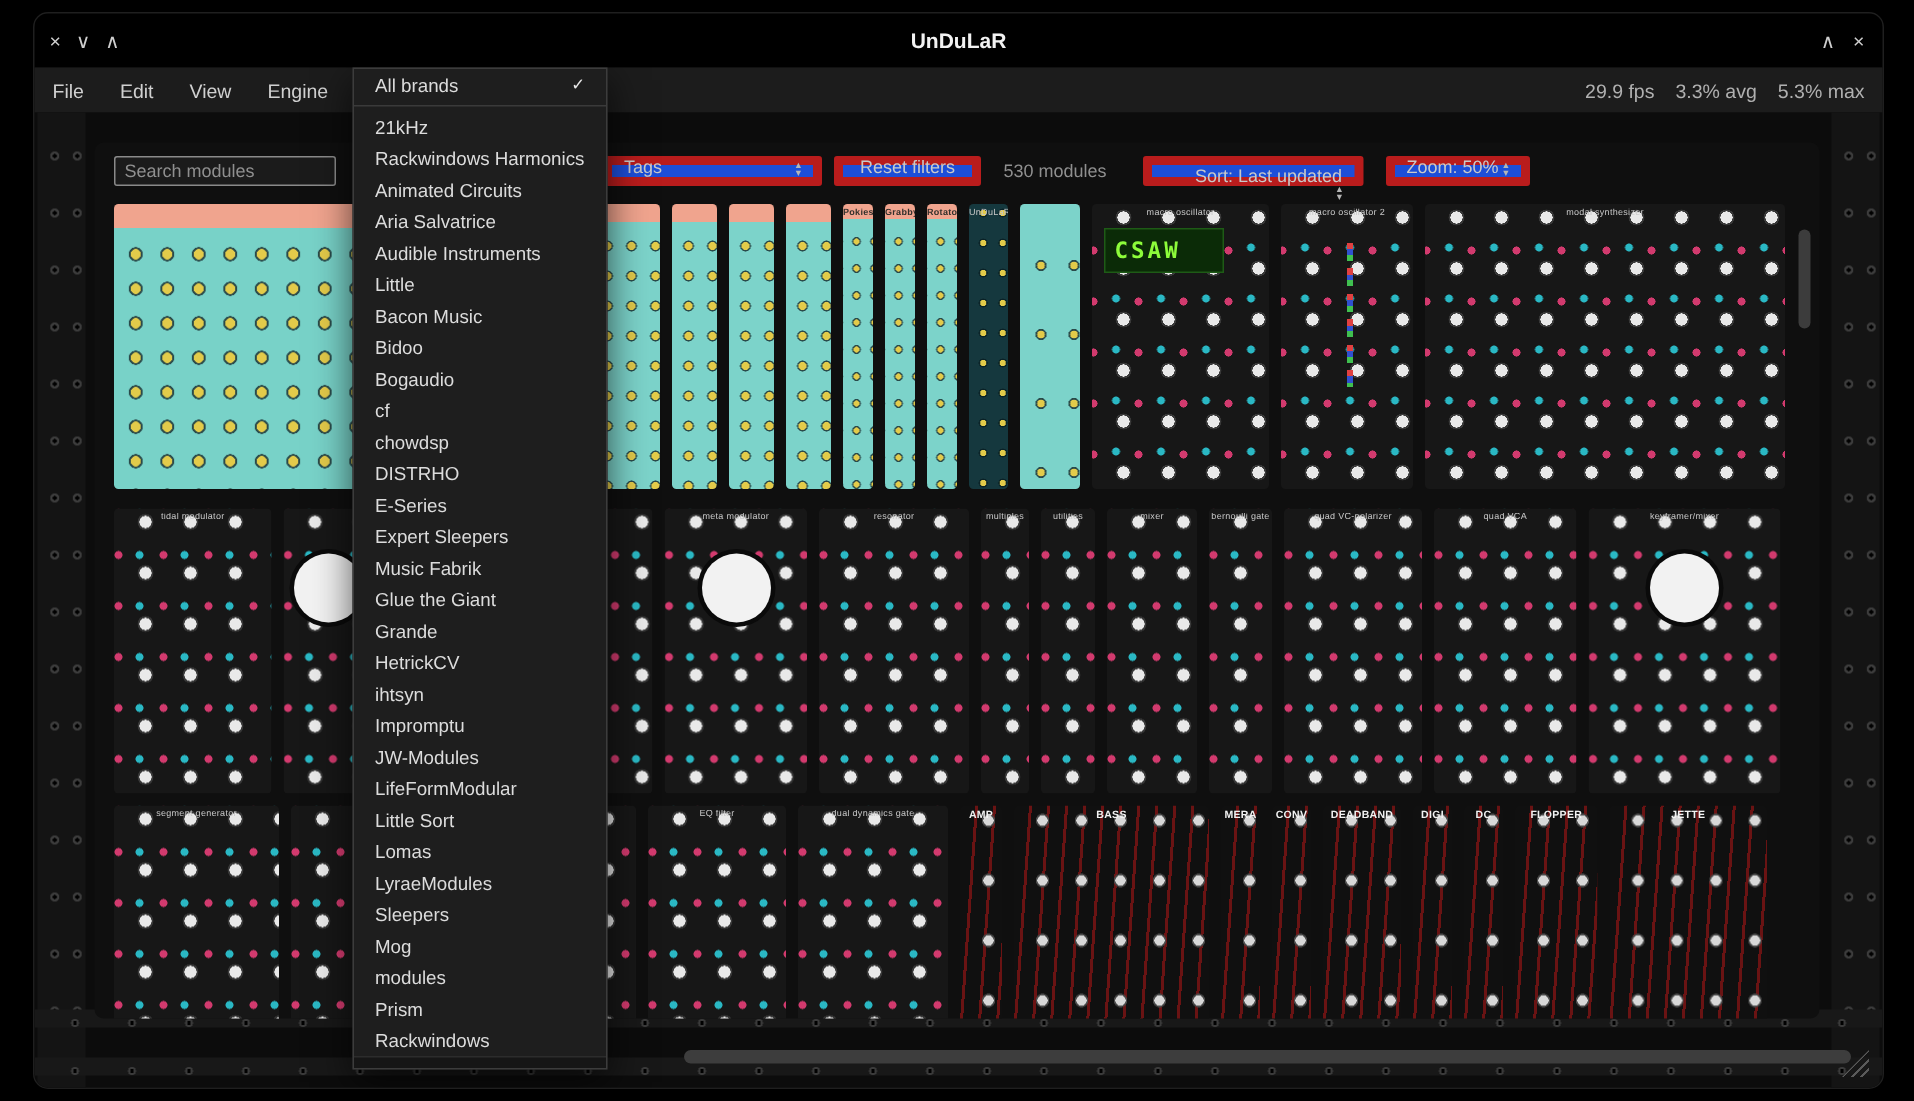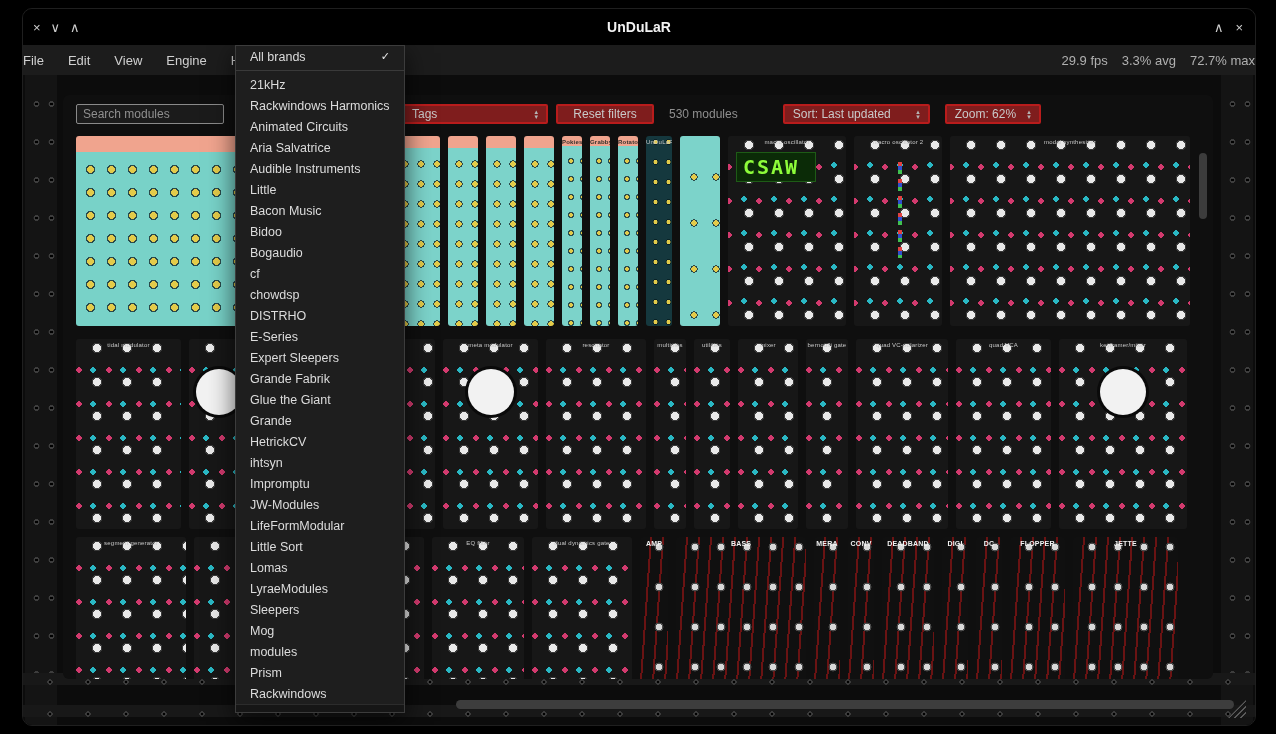--- a/index.html
+++ b/index.html
@@ -8,39 +8,39 @@
   .window{position:absolute;left:22px;top:8px;width:1232px;height:716px;background:#0d0d0d;border:1px solid #1f1f1f;border-radius:10px;overflow:hidden;}
 
   
   .titlebar{position:absolute;left:0;top:0;right:0;height:36px;background:#000;}
   .titlebar .title{position:absolute;left:0;right:0;top:0;height:36px;line-height:36px;text-align:center;color:#f2f2f2;font-size:14px;font-weight:bold;}
   .tb-icons-left{position:absolute;left:10px;top:0;height:36px;display:flex;align-items:center;gap:10px;}
   .tb-icons-right{position:absolute;right:12px;top:0;height:36px;display:flex;align-items:center;gap:12px;}
   .tb-ico{color:#cfcfcf;font-size:13px;cursor:default;}
 
   
-  .menubar{position:absolute;left:0;top:36px;right:0;height:30px;background:#1c1c1c;display:flex;align-items:center;padding:0 0;}
+  .menubar{position:absolute;left:0;top:36px;right:0;height:30px;background:#1c1c1c;display:flex;align-items:center;padding:0 12px;}
   .menubar .mitem{color:#d0d0d0;font-size:13px;margin-right:24px;}
   .stats{margin-left:auto;display:flex;gap:14px;color:#b0b0b0;font-size:13px;}
 
   
   .rackarea{position:absolute;left:0;top:66px;right:0;bottom:0;background:#0c0c0c;}
   .rail-v{position:absolute;top:0;bottom:0;width:32px;background-color:#141414;
     background-image:radial-gradient(circle 3.5px, #000 0 1.4px, #3d3d3d 1.5px 2.9px, rgba(0,0,0,0) 3.1px);
     background-size:15px 38px;background-position:4px 10px;}
   .rail-v.left{left:2px;} .rail-v.right{right:2px;}
   .rail-h{position:absolute;left:0;right:0;height:12px;background-color:#181818;
     background-image:radial-gradient(circle 3px, #000 0 1.2px, #3a3a3a 1.3px 2.6px, rgba(0,0,0,0) 2.8px);
     background-size:38px 12px;background-position:8px 3px;}
 
   
   .browser{position:absolute;left:40px;top:20px;width:1150px;height:584px;background:#0f0f0f;border-radius:6px;overflow:hidden;}
 
   .toolbar{position:absolute;left:13px;top:8px;right:13px;height:22px;display:flex;align-items:center;}
-  .ctl{height:20px;background:#7f1d1d;border:2px solid #b91c1c;color:#c9c9c9;font-size:12px;border-radius:2px;display:flex;align-items:center;padding:0 8px;box-sizing:border-box;flex:none;}
+  .ctl{height:20px;background:#1d4ed8;border:6px solid #b91c1c;color:#c9c9c9;font-size:12px;border-radius:2px;display:flex;align-items:flex-end;padding:0 8px;box-sizing:border-box;flex:none;}
   .updown{display:flex;flex-direction:column;line-height:5px;font-size:7px;color:#b5b5b5;margin-left:auto;}
   #search-input{width:148px;height:20px;background:#1b1b1b;border:1px solid #8a8a8a;border-radius:2px;color:#cfcfcf;font-size:12px;padding:0 6px;box-sizing:border-box;font-family:"Liberation Sans",sans-serif;}
   #search-input::placeholder{color:#8f8f8f;}
   .count{color:#8f8f8f;font-size:12px;flex:none;}
 
   .mrow{position:absolute;left:13px;display:flex;gap:8px;}
   .tile{height:190px;border-radius:3px;position:relative;overflow:hidden;flex:none;background:#161616;}
   .mtitle{position:absolute;top:3px;left:0;right:0;text-align:center;font-size:6px;color:#c8c8c8;letter-spacing:.2px;white-space:nowrap;overflow:hidden;z-index:2;}
 
   .t-ariagrid{background-color:#78d2c8;background-image:
@@ -71,21 +71,21 @@
   .t-mutled::before{content:"";position:absolute;left:50%;top:26px;width:4px;height:96px;z-index:1;
     background:repeating-linear-gradient(#e04040 0 4px, #3050d0 4px 8px, #40c050 8px 12px, rgba(0,0,0,0) 12px 17px);}
   .t-bigknob::after{content:"";position:absolute;top:30px;left:50%;transform:translateX(-50%);width:46px;height:46px;border-radius:50%;background:#f2f2f2;box-shadow:0 0 0 3px #0a0a0a;z-index:1;}
   .t-autinn{background-color:#101010;background-image:
     radial-gradient(circle 5px, #d8d8d8 0 3.4px, #4a4a4a 3.5px 4.4px, rgba(0,0,0,0) 4.6px),
     repeating-linear-gradient(94deg, rgba(0,0,0,0) 0 10px, #6a1313 10px 12px);
     background-size:26px 40px,100% 100%;background-position:6px 30px,0 0;}
   .t-autinn .mtitle{font-weight:bold;font-size:7px;color:#f2f2f2;}
 
   .lcd{position:absolute;top:16px;left:8px;right:30px;height:30px;background:#0b2b07;color:#8dfc3a;
-    font-family:"DejaVu Sans Mono",monospace;font-size:20px;font-weight:bold;display:flex;align-items:center;
+    font-family:"DejaVu Sans Mono",monospace;font-size:15px;font-weight:bold;display:flex;align-items:center;
     padding-left:6px;letter-spacing:2px;border:1px solid #1e5b16;box-sizing:border-box;z-index:2;}
 
   
   .vscroll{position:absolute;right:6px;top:58px;width:8px;height:66px;background:#3c3c3c;border-radius:4px;}
   .hscroll{position:absolute;left:433px;bottom:16px;width:778px;height:9px;background:#3d3d3d;border-radius:4.5px;}
   .resize{position:absolute;right:9px;bottom:7px;width:18px;height:18px;
     background:repeating-linear-gradient(135deg, rgba(0,0,0,0) 0 3px, #5a5a5a 3px 4.5px);
     clip-path:polygon(100% 0,100% 100%,0 100%);}
 
   
@@ -118,21 +118,21 @@
     <span id="menubar-items" style="display:flex;">
         <span class="mitem">File</span>
         <span class="mitem">Edit</span>
         <span class="mitem">View</span>
         <span class="mitem">Engine</span>
         <span class="mitem">Help</span>
       </span>
     <div class="stats">
       <span>29.9 fps</span>
       <span>3.3% avg</span>
-      <span>72.7% max</span>
+      <span>5.3% max</span>
     </div>
   </div>
 
   <div class="rackarea">
     <div class="rail-v left"></div>
     <div class="rail-v right"></div>
     <div class="rail-h" style="bottom:40px;"></div>
     <div class="rail-h" style="bottom:8px;"></div>
 
     <div class="browser">
@@ -149,29 +149,29 @@
           <span>Tags</span>
           <span class="updown">
             <span>▴</span>
               <span>▾</span>
           </span>
         </div>
         <div class="ctl" style="width:98px;margin-left:8px;justify-content:center;">
           <span>Reset filters</span>
         </div>
         <span class="count" style="margin-left:15px;">530 modules</span>
-        <div class="ctl" style="width:147px;margin-left:45px;">
+        <div class="ctl" style="width:147px;margin-left:24px;flex-direction:column;">
           <span>Sort: Last updated</span>
           <span class="updown">
             <span>▴</span>
               <span>▾</span>
           </span>
         </div>
         <div class="ctl" style="width:96px;margin-left:15px;">
-          <span>Zoom: 62%</span>
+          <span>Zoom: 50%</span>
           <span class="updown">
             <span>▴</span>
               <span>▾</span>
           </span>
         </div>
       </div>
 
       <div class="mrow" style="top:41px;">
           <div class="tile t-ariagrid" style="width: 310px;"></div>
           <div class="tile t-aria" style="width: 46px;"></div>
@@ -296,21 +296,21 @@
         <div class="menu-item">Audible Instruments</div>
         <div class="menu-item">Little</div>
         <div class="menu-item">Bacon Music</div>
         <div class="menu-item">Bidoo</div>
         <div class="menu-item">Bogaudio</div>
         <div class="menu-item">cf</div>
         <div class="menu-item">chowdsp</div>
         <div class="menu-item">DISTRHO</div>
         <div class="menu-item">E-Series</div>
         <div class="menu-item">Expert Sleepers</div>
-        <div class="menu-item">Grande Fabrik</div>
+        <div class="menu-item">Music Fabrik</div>
         <div class="menu-item">Glue the Giant</div>
         <div class="menu-item">Grande</div>
         <div class="menu-item">HetrickCV</div>
         <div class="menu-item">ihtsyn</div>
         <div class="menu-item">Impromptu</div>
         <div class="menu-item">JW-Modules</div>
         <div class="menu-item">LifeFormModular</div>
         <div class="menu-item">Little Sort</div>
         <div class="menu-item">Lomas</div>
         <div class="menu-item">LyraeModules</div>

